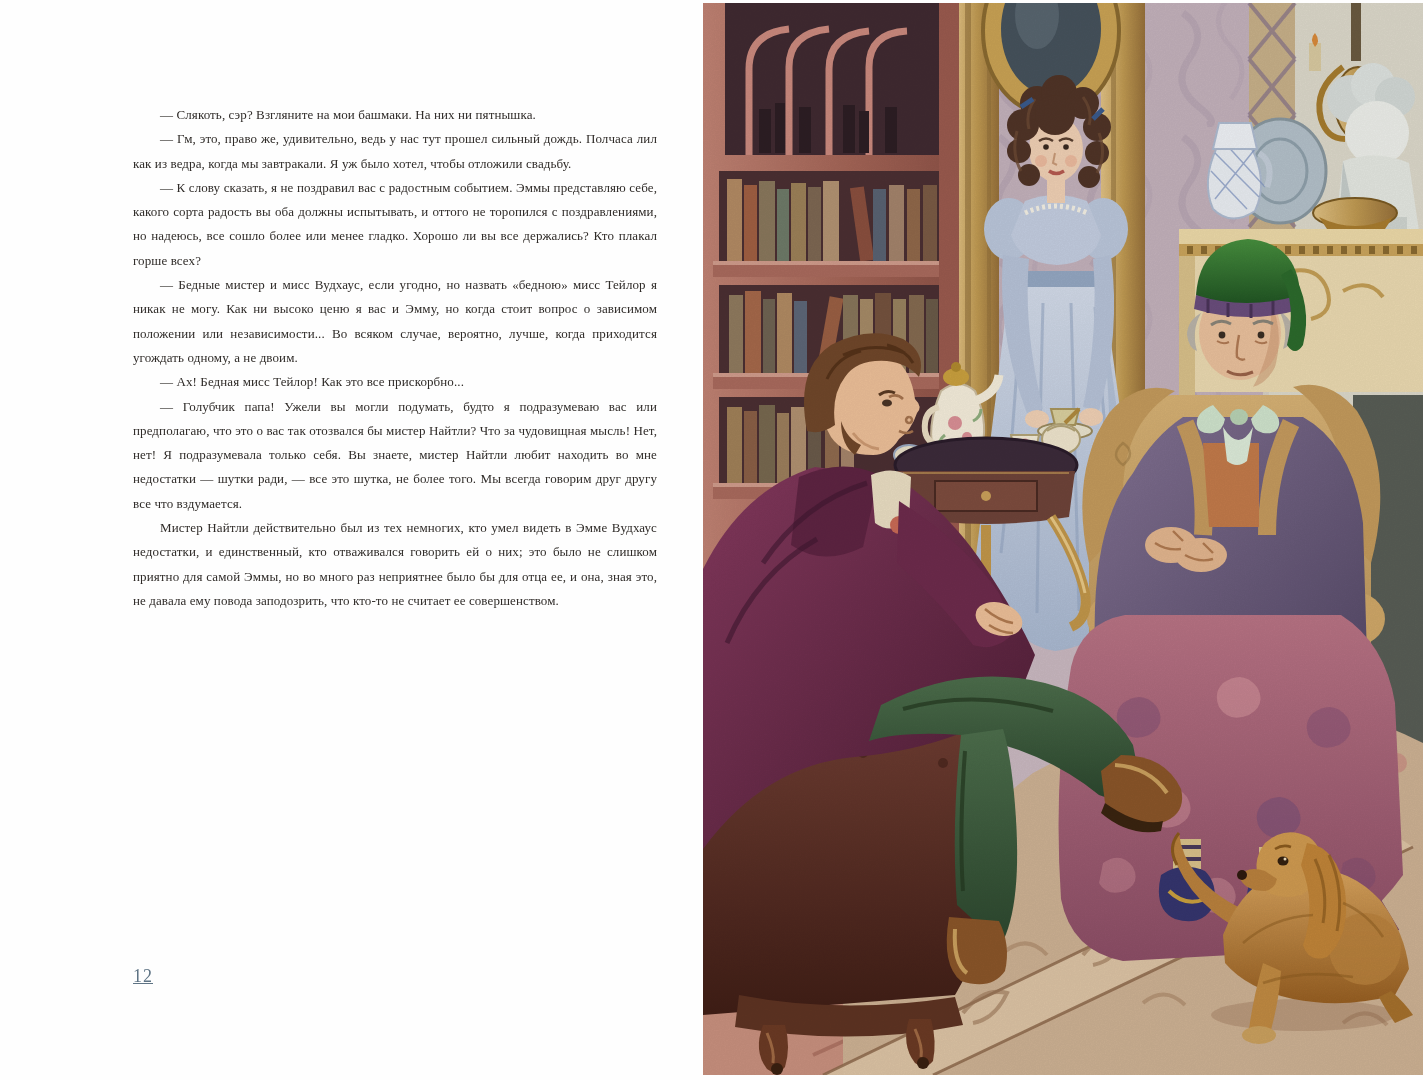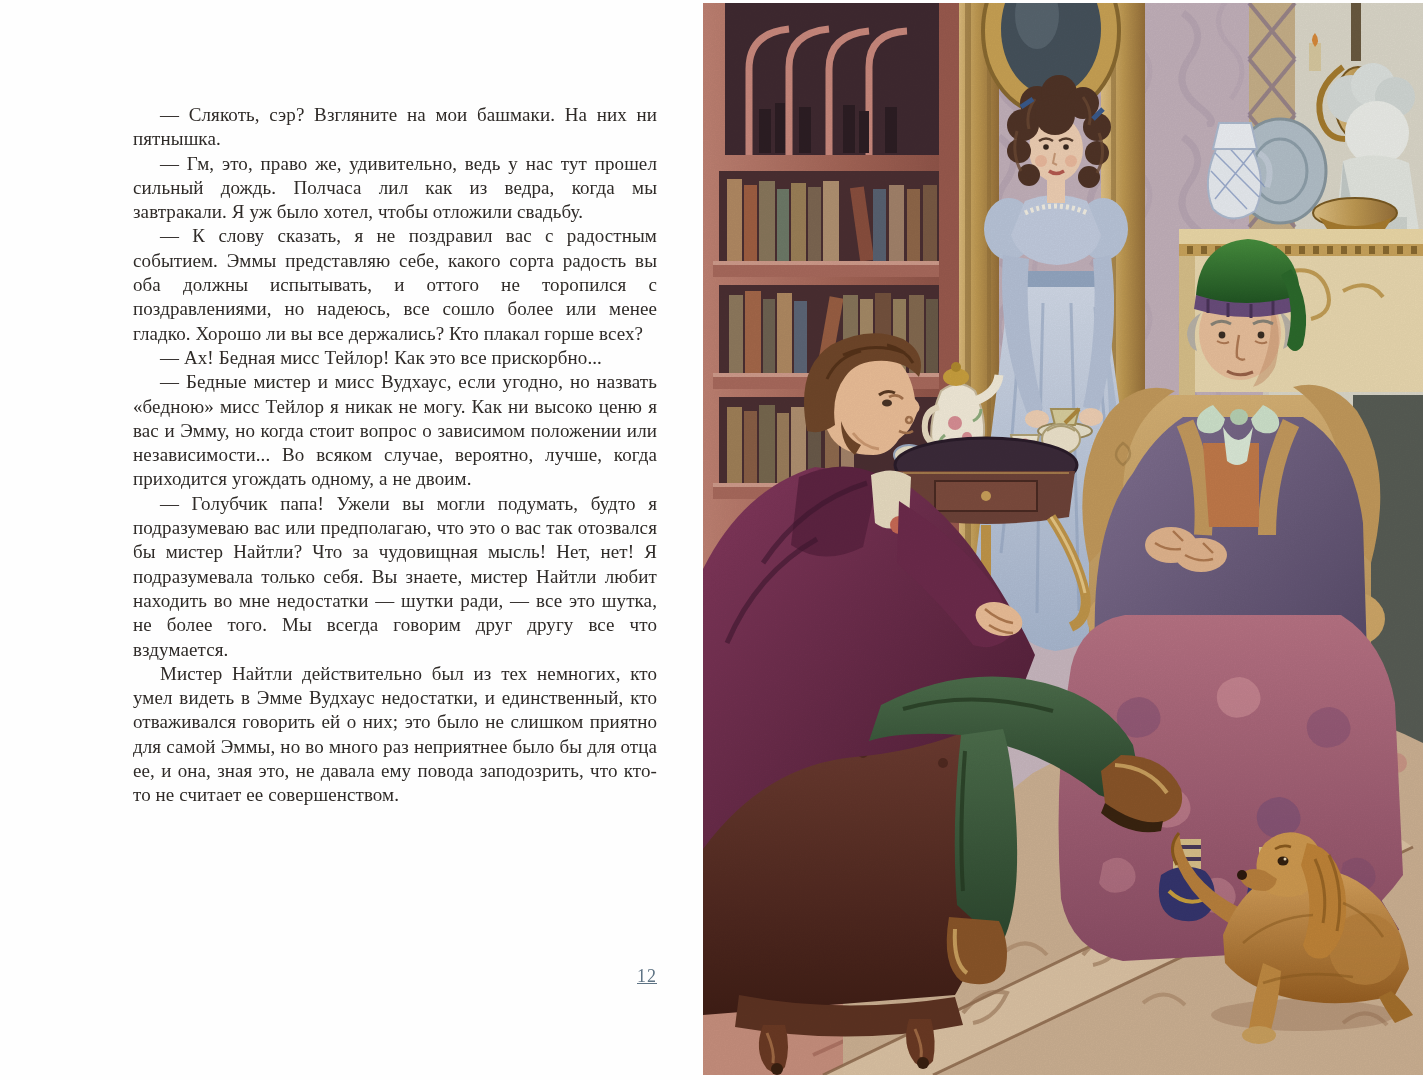--- a/index.html
+++ b/index.html
@@ -1,40 +1,40 @@
 <!DOCTYPE html>
 <html lang="ru"><head>
 <meta charset="utf-8">
 <style>
   html,body{margin:0;padding:0;background:#ffffff;overflow:hidden;}
   .spread{position:relative;width:1423px;height:1080px;background:#fefefe;
           font-family:"Liberation Serif","DejaVu Serif",serif;}
   
   .text-block{position:absolute;left:133px;top:103px;width:524px;
-              color:#2f2b28;font-size:19px;line-height:24.3px;
+              color:#2f2b28;font-size:13px;line-height:24.3px;
               text-align:justify;letter-spacing:.1px;}
   .text-block p{margin:0;text-indent:27px;}
-  .folio{position:absolute;left:133px;top:966px;width:524px;text-align:right;
+  .folio{position:absolute;left:133px;top:966px;width:524px;text-align:left;
          color:#5e7384;font-size:18px;letter-spacing:1px;text-decoration:underline;}
   
   .illustration{position:absolute;left:703px;top:3px;width:720px;height:1072px;
                 overflow:hidden;background:#c9b8c0;}
   .illustration svg{display:block;width:720px;height:1072px;}
 </style>
 </head>
 <body>
 
 <div class="spread">
 
   <div class="text-block">
       <p>— Слякоть, сэр? Взгляните на мои башмаки. На них ни пятнышка.</p>
       <p>— Гм, это, право же, удивительно, ведь у нас тут прошел сильный дождь. Полчаса лил как из ведра, когда мы завтракали. Я уж было хотел, чтобы отложили свадьбу.</p>
       <p>— К слову сказать, я не поздравил вас с радостным событием. Эммы представляю себе, какого сорта радость вы оба должны испытывать, и оттого не торопился с поздравлениями, но надеюсь, все сошло более или менее гладко. Хорошо ли вы все держались? Кто плакал горше всех?</p>
+      <p>— Бедные мистер и мисс Вудхаус, если угодно, но назвать «бедною» мисс Тейлор я никак не могу. Как ни высоко ценю я вас и Эмму, но когда стоит вопрос о зависимом положении или независимости... Во всяком случае, вероятно, лучше, когда приходится угождать одному, а не двоим.</p>
       <p>— Ах! Бедная мисс Тейлор! Как это все прискорбно...</p>
-      <p>— Бедные мистер и мисс Вудхаус, если угодно, но назвать «бедною» мисс Тейлор я никак не могу. Как ни высоко ценю я вас и Эмму, но когда стоит вопрос о зависимом положении или независимости... Во всяком случае, вероятно, лучше, когда приходится угождать одному, а не двоим.</p>
       <p>— Голубчик папа! Ужели вы могли подумать, будто я подразумеваю вас или предполагаю, что это о вас так отозвался бы мистер Найтли? Что за чудовищная мысль! Нет, нет! Я подразумевала только себя. Вы знаете, мистер Найтли любит находить во мне недостатки — шутки ради, — все это шутка, не более того. Мы всегда говорим друг другу все что вздумается.</p>
       <p>Мистер Найтли действительно был из тех немногих, кто умел видеть в Эмме Вудхаус недостатки, и единственный, кто отваживался говорить ей о них; это было не слишком приятно для самой Эммы, но во много раз неприятнее было бы для отца ее, и она, зная это, не давала ему повода заподозрить, что кто-то не считает ее совершенством.</p>
     </div>
   <div class="folio">12</div>
 
   <div class="illustration">
   <svg viewBox="0 0 720 1072" xmlns="http://www.w3.org/2000/svg">
     <defs>
       <linearGradient id="woodG" x1="0" y1="0" x2="1" y2="0">
         <stop offset="0" stop-color="#c08273"></stop>

